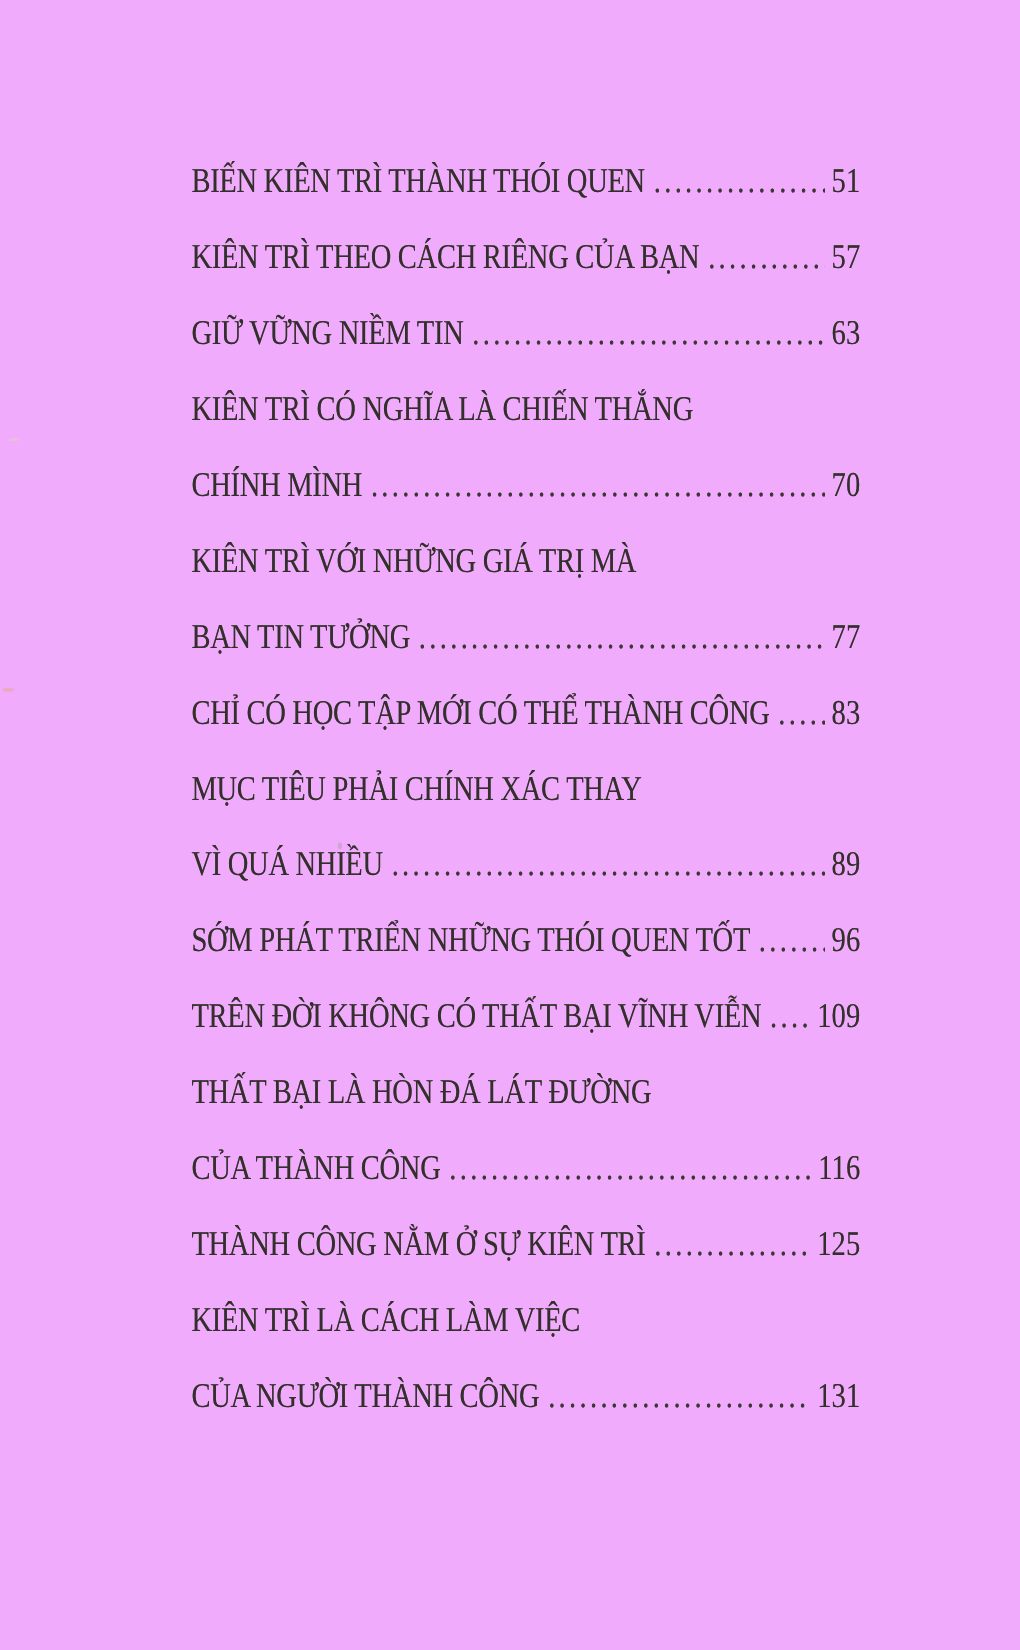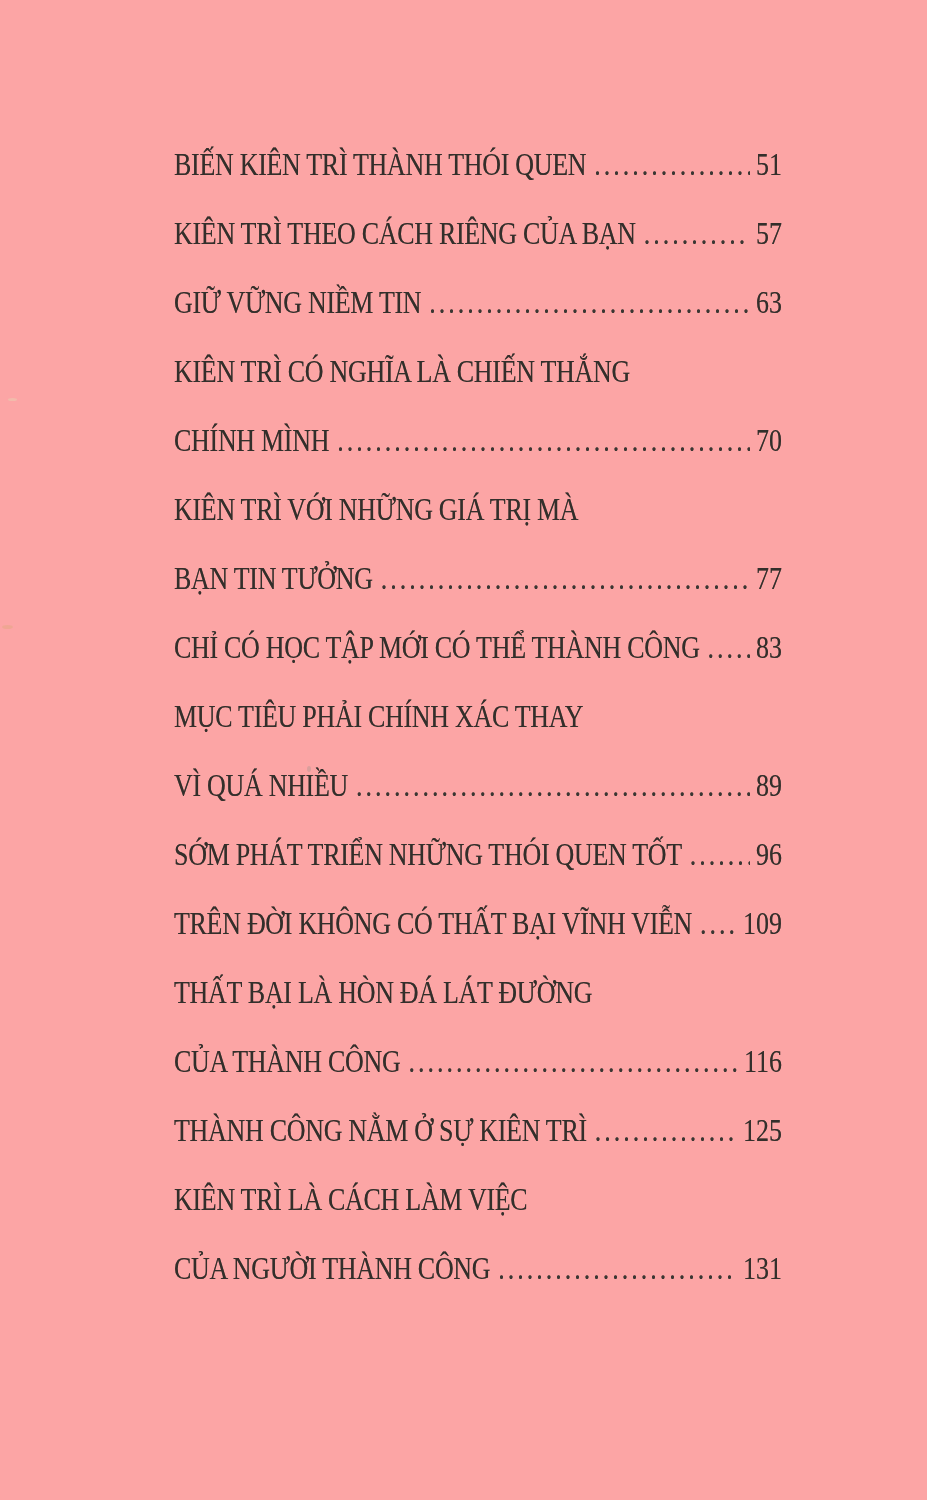--- a/index.html
+++ b/index.html
@@ -4,21 +4,21 @@
 <style>
   html, body { margin: 0; padding: 0; }
   body {
     width: 927px; height: 1500px;
     background: #ffffff;
     font-family: "Liberation Serif", "DejaVu Serif", serif;
   }
   .page {
     position: relative;
     width: 927px; height: 1500px;
-    background: #fca5a5;
+    background: #f0abfc;
     overflow: hidden;
     color: #332f2b;
   }
   .toc {
     position: absolute;
     left: 174px;
     top: 130px;
     width: 608px;
   }
   .row {

